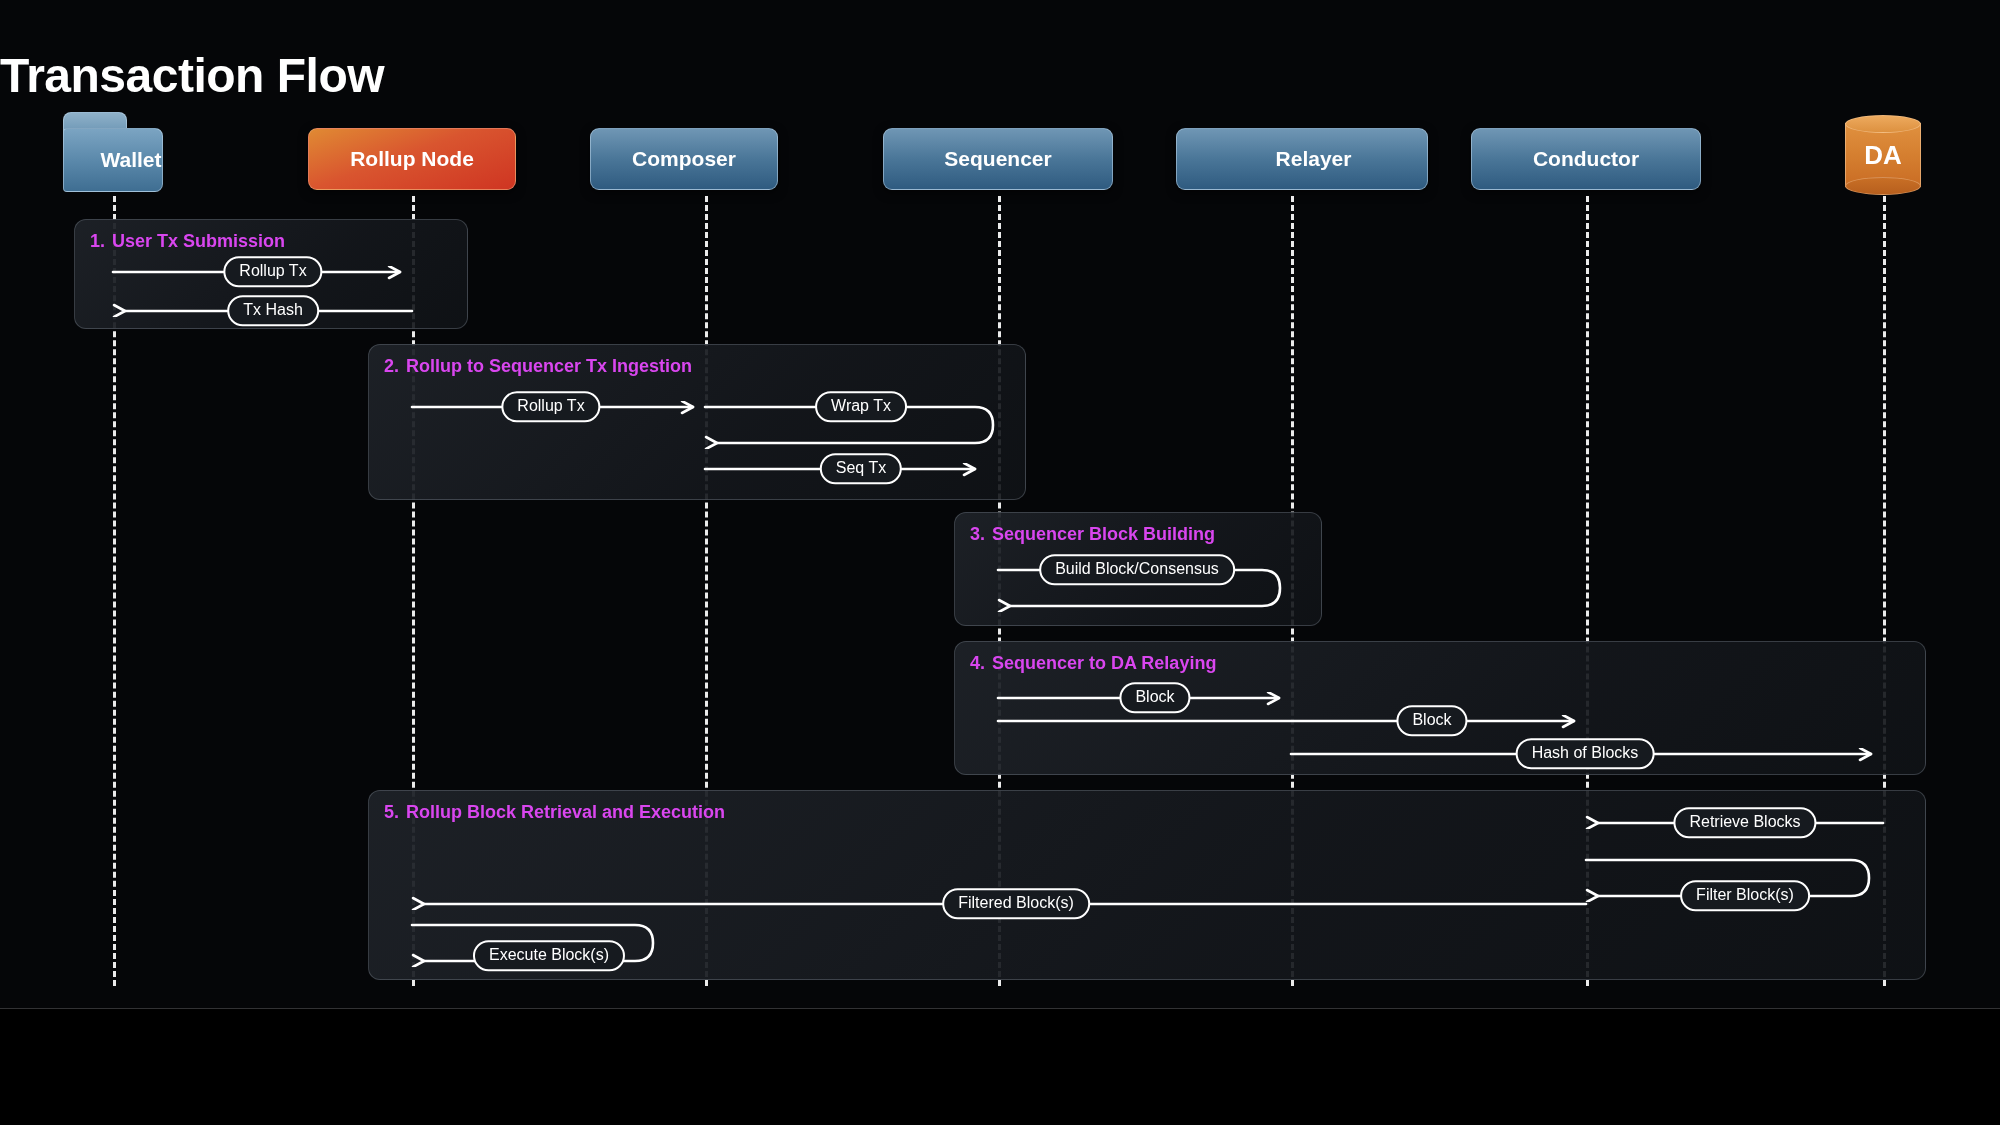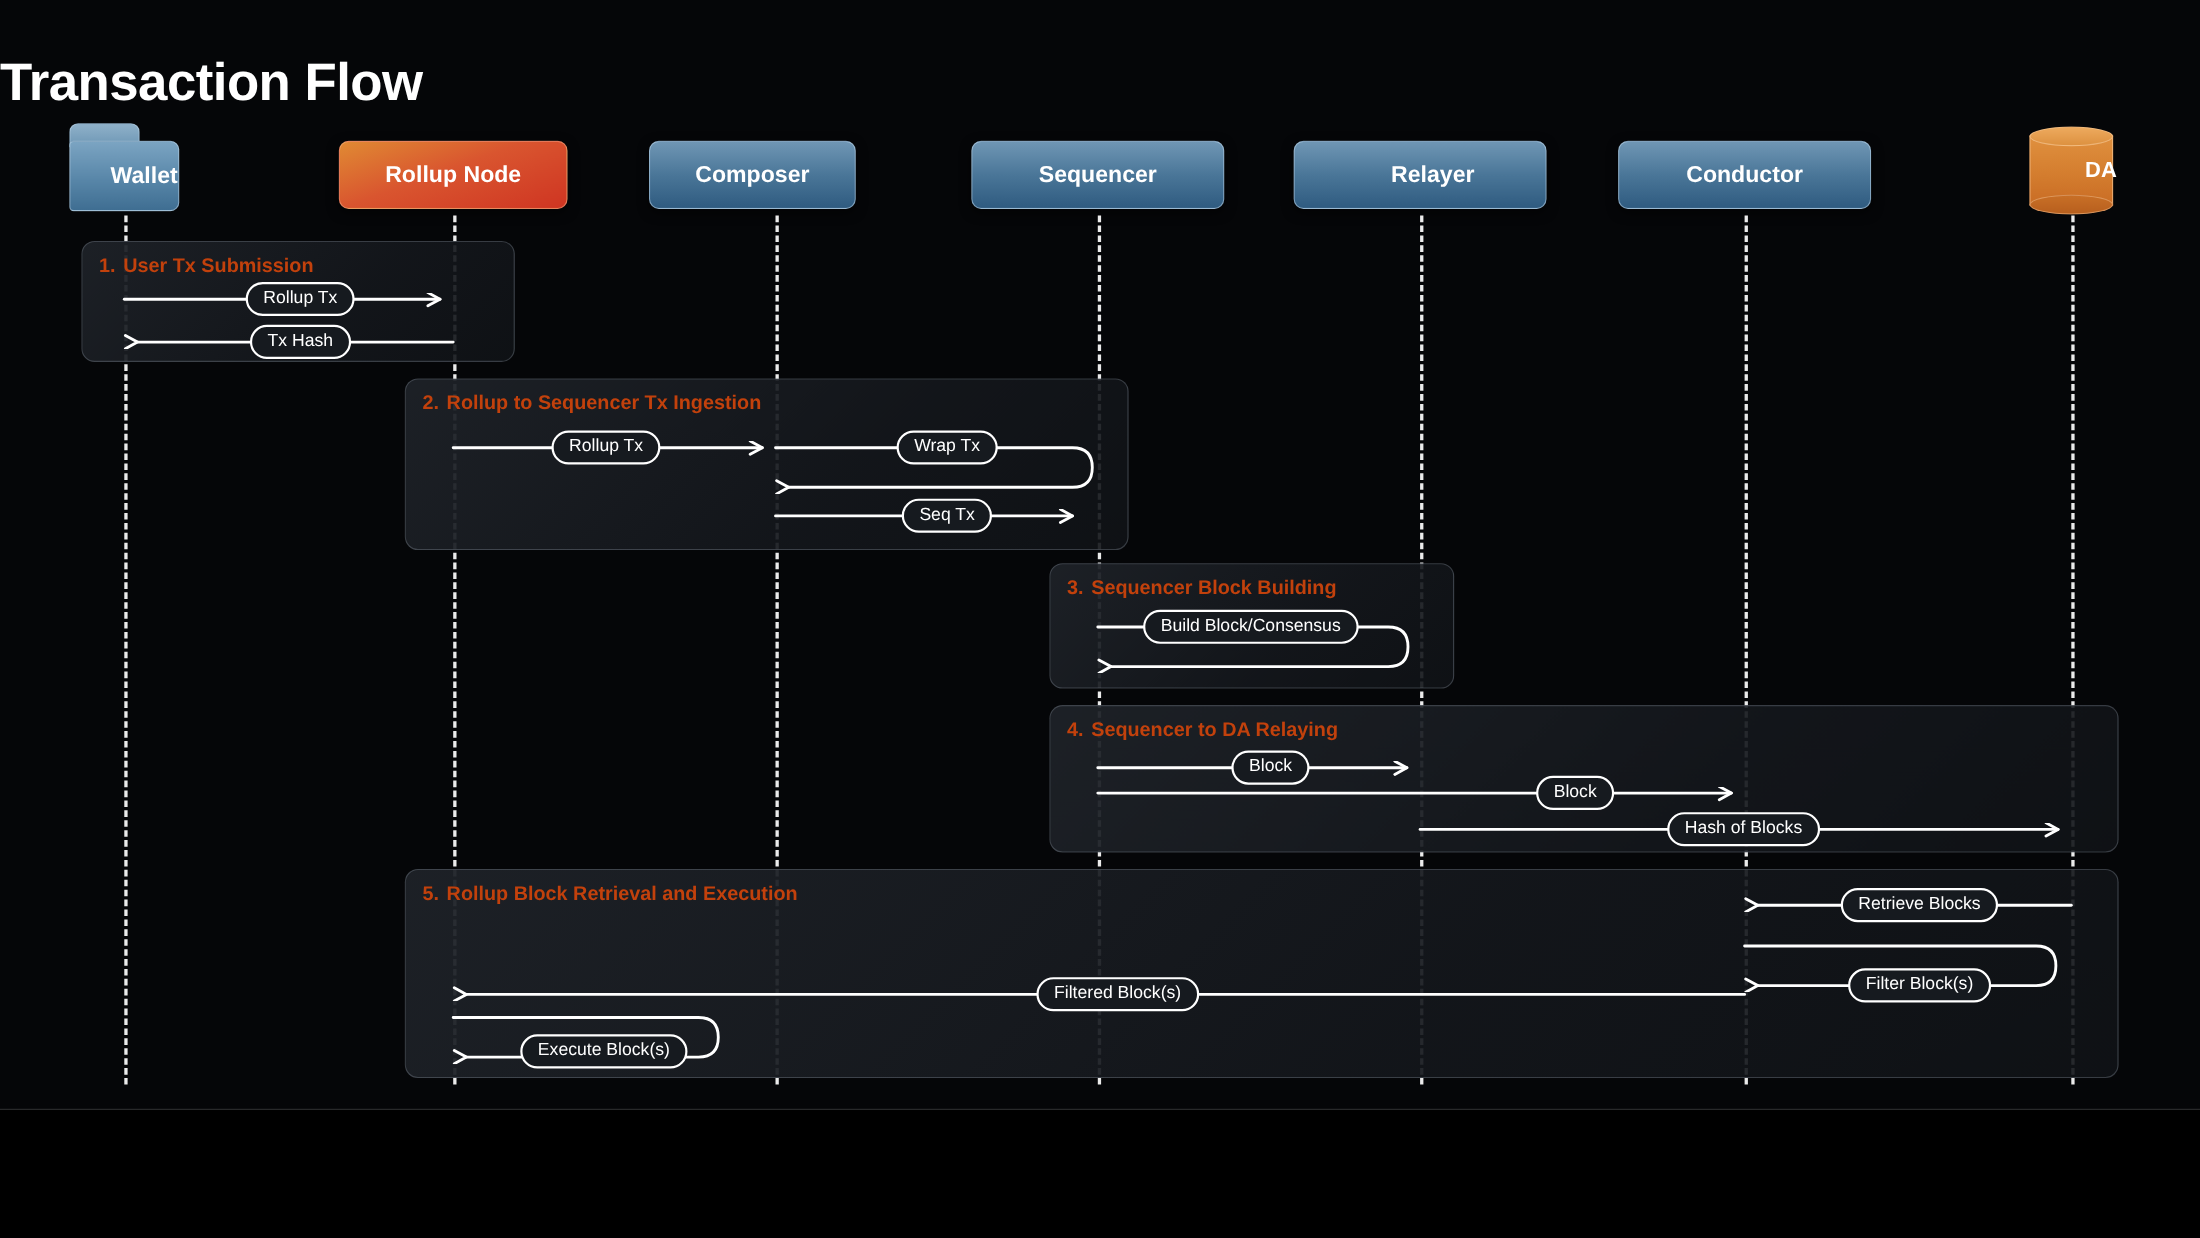--- a/index.html
+++ b/index.html
@@ -110,23 +110,22 @@
     width: 76px; height: 18px;
     border-radius: 50%;
     background: linear-gradient(180deg, #c86f26 0%, #b75f1e 100%);
     border: 1px solid rgba(250,205,160,0.45);
     box-sizing: border-box;
   }
   #da-label {
     position: absolute; left: 0; top: 22px;
     width: 76px; height: 36px;
     display: flex; align-items: center; justify-content: center;
-    color: #fff; font-size: 20px; font-weight: bold;
+    color: #fff; font-size: 26px; font-weight: bold;
     z-index: 3;
-    padding-left: 27px;
   }
 
   
   .lifeline {
     position: absolute;
     top: 196px;
     width: 0;
     height: 790px;
     border-left: 3px dashed #ffffff;
     opacity: 0.92;
@@ -136,21 +135,21 @@
   .phase {
     position: absolute;
     border: 1px solid rgba(150,160,172,0.30);
     border-radius: 12px;
     background: linear-gradient(135deg, rgba(30,34,40,0.95) 0%, rgba(20,23,28,0.92) 60%, rgba(16,19,23,0.9) 100%);
     box-sizing: border-box;
   }
   .phase-title {
     position: absolute;
     left: 18px; top: 12px;
-    color: #c2410c;
+    color: #d946ef;
     font-size: 18px;
     font-weight: bold;
     white-space: nowrap;
     z-index: 6;
   }
   .phase-title .num { display: inline-block; width: 22px; }
 
   
   #wires {
     position: absolute; left: 0; top: 0;
@@ -202,21 +201,21 @@
 
   <div class="actor red" style="left:308px; width:208px;">
     <span>Rollup Node</span>
   </div>
   <div class="actor blue" style="left:590px; width:188px;">
     <span>Composer</span>
   </div>
   <div class="actor blue" style="left:883px; width:230px;">
     <span>Sequencer</span>
   </div>
-  <div class="actor blue" style="left:1176px; width:230px;padding-left:23px;">
+  <div class="actor blue" style="left:1176px; width:252px;padding-left:23px;">
     <span>Relayer</span>
   </div>
   <div class="actor blue" style="left:1471px; width:230px;">
     <span>Conductor</span>
   </div>
 
   <div id="actor-da-wrap">
     <div id="da-body"></div>
     <div id="da-top"></div>
     <div id="da-bottom"></div>

